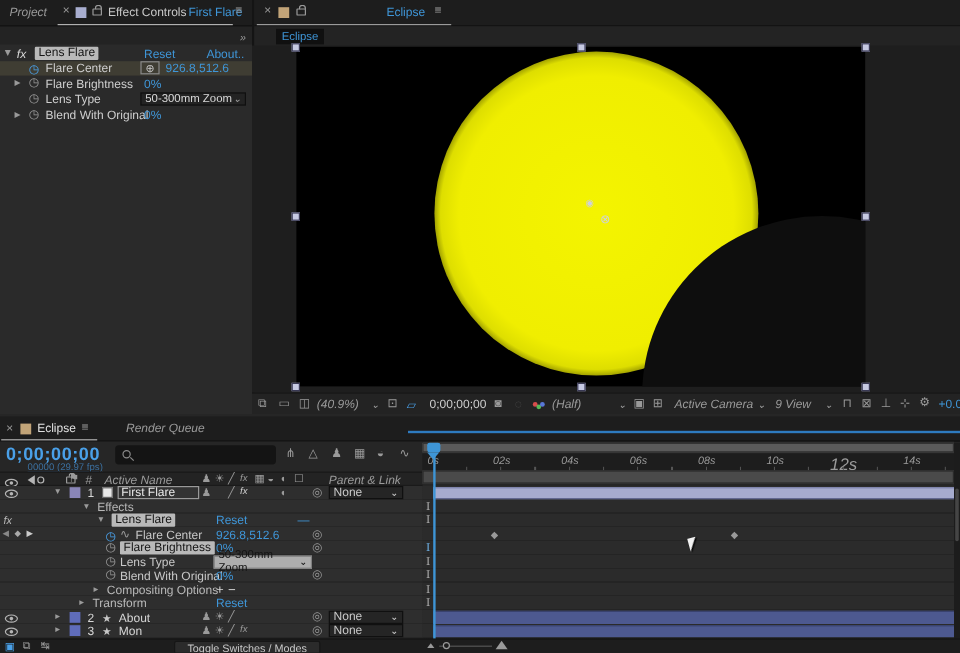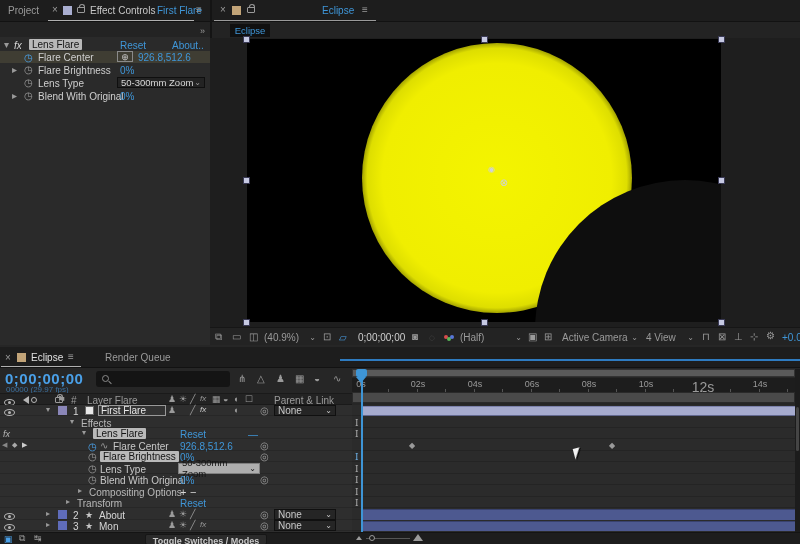--- a/index.html
+++ b/index.html
@@ -3,21 +3,21 @@
 <meta charset="utf-8">
 <style>
   * { margin:0; padding:0; box-sizing:border-box; }
   html,body { background:#111; }
   #app { position:relative; width:800px; height:544px; background:#232323;
          font-family:"Liberation Sans", sans-serif; font-size:10px; color:#c2c2c2;
          overflow:hidden; }
   .abs { position:absolute; }
   .ico { color:#9a9a9a; line-height:1; font-size:10px; }
   .blue { color:#3f96d8; }
-  .dim  { color:#9a9a9a; }
+  .dim  { color:#9a9a9a;font-style:italic; }
   .lite { color:#d6d6d6; }
   .tabbar { background:#1d1d1d; border-bottom:1px solid #121212; }
   .chip-light { background:#b9b9b9; color:#141414; padding:0 3px; border-radius:1px; }
   .dd-dark { background:#232323; border:1px solid #0f0f0f; color:#d8d8d8;
              display:flex; align-items:center; justify-content:space-between; padding:0 3px; }
   .dd-none { background:#252525; border:1px solid #101010; color:#c8c8c8;
              display:flex; align-items:center; justify-content:space-between; padding:0 3px; }
   .dd-lightsm { background:#aeaeae; color:#141414; display:flex; align-items:center;
              justify-content:space-between; padding:0 3px; border:1px solid #808080; }
   .sq { width:9px; height:9px; display:inline-block; }
@@ -159,21 +159,21 @@
       <span class="dim">(Half)</span>
       <span class="dim" style="font-size:8px;">⌄</span>
     </div>
     <span class="abs ico" style="left:318px;top:4px;">▣</span>
     <span class="abs ico" style="left:334px;top:4px;">⊞</span>
     <div class="abs" style="left:352px;top:3px;width:76px;height:12px;display:flex;align-items:center;justify-content:space-between;">
       <span class="dim">Active Camera</span>
       <span class="dim" style="font-size:8px;">⌄</span>
     </div>
     <div class="abs" style="left:436px;top:3px;width:48px;height:12px;display:flex;align-items:center;justify-content:space-between;">
-      <span class="dim">4 View</span>
+      <span class="dim">9 View</span>
       <span class="dim" style="font-size:8px;">⌄</span>
     </div>
     <span class="abs ico" style="left:492px;top:4px;">⊓</span>
     <span class="abs ico" style="left:508px;top:4px;">⊠</span>
     <span class="abs ico" style="left:524px;top:4px;">⊥</span>
     <span class="abs ico" style="left:540px;top:4px;">⊹</span>
     <span class="abs ico" style="left:556px;top:3px;">⚙</span>
     <span class="abs blue" style="left:572px;top:4px;">+0.0</span>
   </div>
 
@@ -184,40 +184,40 @@
       <span class="abs sq" style="left:17px;top:6px;background:#c2a478;"></span>
       <span class="abs" style="left:31px;top:5px;color:#e0e0e0;">Eclipse</span>
       <span class="abs dim" style="left:68px;top:4px;">≡</span>
       <span class="abs dim" style="left:105px;top:5px;">Render Queue</span>
       <div class="abs" style="left:1px;top:19px;width:80px;height:1px;background:#b0b0b0;"></div>
       <div class="abs" style="left:340px;top:12px;width:460px;height:2px;background:#2e7bc0;"></div>
     </div>
 
     <div class="abs" style="left:0;top:23px;width:352px;height:25px;background:#262626;">
       <span class="abs" style="left:5px;top:2px;font-size:15px;font-weight:bold;color:#4aa0e8;letter-spacing:0.5px;">0;00;00;00</span>
-      <span class="abs" style="left:6px;top:17px;font-size:8px;color:#3b6f9e;text-decoration:underline;">00000 (29.97 fps)</span>
+      <span class="abs" style="left:23px;top:17px;font-size:8px;color:#3b6f9e;text-decoration:underline;">00000 (29.97 fps)</span>
       <div class="abs" style="left:96px;top:3px;width:134px;height:16px;background:#141414;border-radius:3px;">
         <span class="mag" style="position:absolute;left:6px;top:4px;"></span>
       </div>
       <span class="abs ico" style="left:238px;top:6px;">⋔</span>
       <span class="abs ico" style="left:257px;top:6px;">△</span>
       <span class="abs ico" style="left:276px;top:6px;">♟</span>
       <span class="abs ico" style="left:295px;top:6px;">▦</span>
       <span class="abs ico" style="left:314px;top:6px;">◒</span>
       <span class="abs ico" style="left:333px;top:6px;">∿</span>
     </div>
 
     <div class="abs" style="left:0;top:48px;width:352px;height:12px;background:#232323;border-top:1px solid #1a1a1a;border-bottom:1px solid #1a1a1a;">
       <span class="eye abs" style="left:4px;top:2px;"></span>
       <span class="spk abs" style="left:19px;top:2px;"></span>
       <span class="solo abs" style="left:31px;top:3px;"></span>
       <span class="lock abs" style="left:41px;top:-1px;"></span>
       <span class="abs ico" style="left:57px;top:1px;">⚑</span>
       <span class="abs dim" style="left:71px;top:1px;">#</span>
-      <span class="abs dim" style="left:87px;top:1px;">Layer Flare</span>
+      <span class="abs dim" style="left:87px;top:1px;">Active Name</span>
       <span class="abs ico" style="left:168px;top:1px;font-size:9px;">♟</span>
       <span class="abs ico" style="left:179px;top:1px;font-size:9px;">☀</span>
       <span class="abs ico" style="left:190px;top:1px;font-size:9px;">╱</span>
       <span class="abs ico" style="left:200px;top:1px;font-size:8px;font-style:italic;">fx</span>
       <span class="abs ico" style="left:212px;top:1px;font-size:9px;">▦</span>
       <span class="abs ico" style="left:223px;top:1px;font-size:9px;">◒</span>
       <span class="abs ico" style="left:234px;top:1px;font-size:9px;">◐</span>
       <span class="abs ico" style="left:245px;top:1px;font-size:9px;">☐</span>
       <span class="abs dim" style="left:274px;top:1px;">Parent &amp; Link</span>
     </div>
@@ -383,21 +383,21 @@
 
     <div class="abs" style="left:795px;top:24px;width:5px;height:163px;background:#1c1c1c;">
       <div class="abs" style="left:1px;top:38px;width:3px;height:44px;background:#454545;border-radius:2px;"></div>
     </div>
 
     <div class="abs" style="left:0;top:187px;width:800px;height:12px;background:#1d1d1d;border-top:1px solid #141414;">
       <span class="abs" style="left:4px;top:1px;color:#4aa0e8;font-size:9px;">▣</span>
       <span class="abs ico" style="left:19px;top:1px;font-size:9px;">⧉</span>
       <span class="abs ico" style="left:34px;top:1px;font-size:9px;">↹</span>
       <div class="abs" style="left:145px;top:0.5px;width:122px;height:11px;background:#2b2b2b;border:1px solid #161616;border-radius:2px;text-align:center;">
-        <span style="font-size:9px;color:#c8c8c8;line-height:10px;font-weight:bold;">Toggle Switches / Modes</span>
+        <span style="font-size:9px;color:#c8c8c8;line-height:10px;">Toggle Switches / Modes</span>
       </div>
 
       <span class="abs" style="left:356px;top:3px;width:0;height:0;border-left:3px solid transparent;border-right:3px solid transparent;border-bottom:4px solid #9a9a9a;"></span>
       <div class="abs" style="left:366px;top:5px;width:44px;height:1px;background:#555;"></div>
       <div class="abs" style="left:369px;top:2px;width:6px;height:6px;border:1px solid #9a9a9a;border-radius:50%;background:#1d1d1d;"></div>
       <span class="abs" style="left:413px;top:1px;width:0;height:0;border-left:5px solid transparent;border-right:5px solid transparent;border-bottom:7px solid #9a9a9a;"></span>
     </div>
   </div>
 
   <div class="cursor-arrow" style="left:574px;top:448px;"></div>

